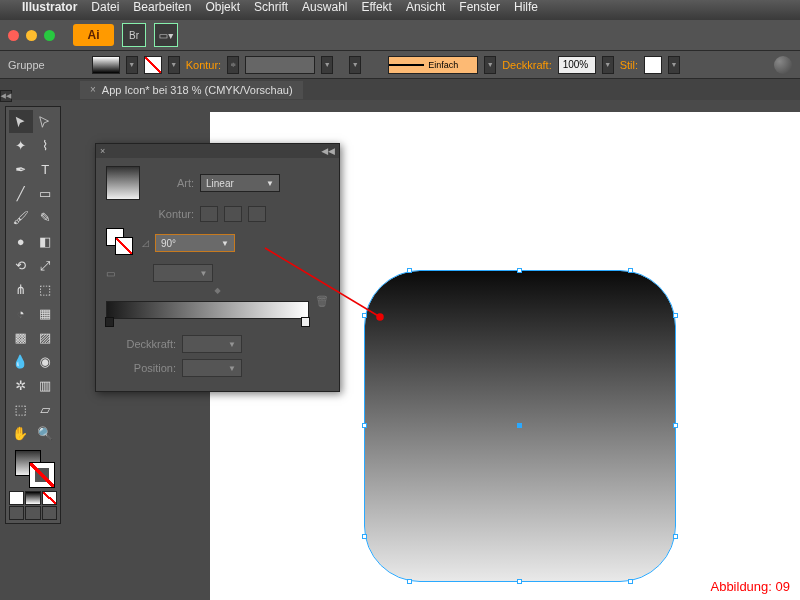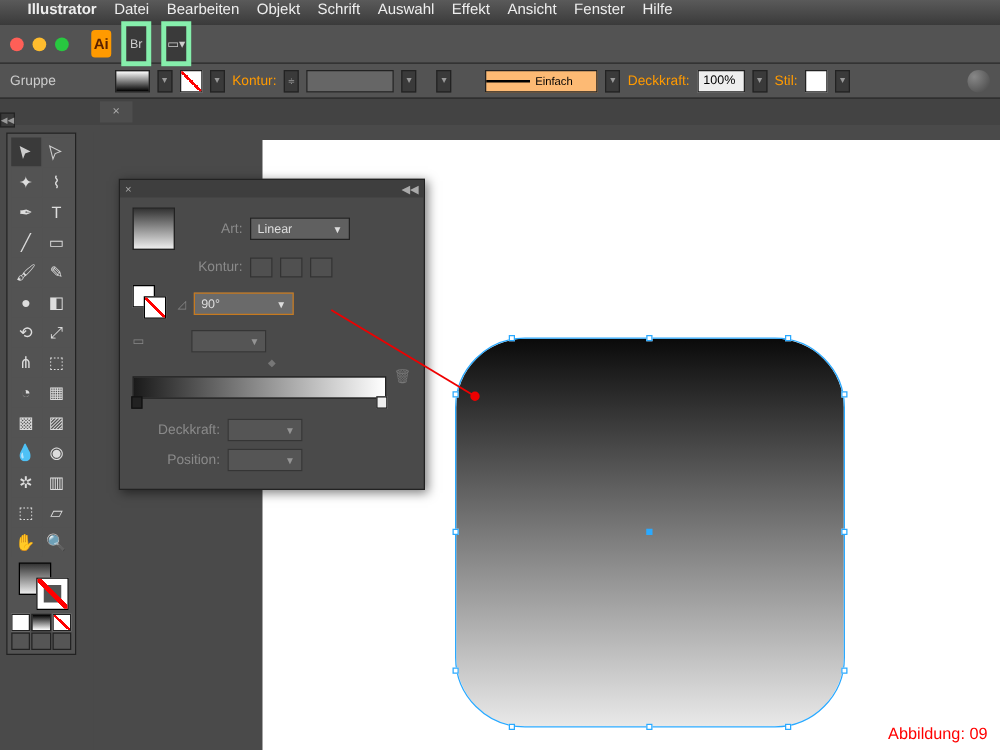--- a/index.html
+++ b/index.html
@@ -4,22 +4,22 @@
 <style>
 *{margin:0;padding:0;box-sizing:border-box;font-family:"Helvetica Neue",Arial,sans-serif;user-select:none}
 body{width:800px;height:600px;background:#4a4a4a;overflow:hidden;position:relative}
 .menubar{height:20px;background:linear-gradient(#5a5a5a,#3a3a3a);display:flex;padding:0 8px;font-size:12px;color:#eee;gap:14px}
 .menubar span{cursor:default}
 .apple{font-size:13px}
 .titlebar{height:30px;background:#535353;display:flex;align-items:center;padding:0 8px;gap:8px}
 .traffic{display:flex;gap:7px}
 .traffic div{width:11px;height:11px;border-radius:50%}
 .tr{background:#ff5f57}.ty{background:#febc2e}.tg{background:#28c840}
-.applogo{width:16px;height:22px;background:#ff9a00;color:#5a2100;font-weight:bold;font-size:12px;display:flex;align-items:center;justify-content:center;border-radius:3px;margin-left:10px}
-.tb-btn{width:24px;height:36px;background:#3a3a3a;border:4px solid #86efac;display:flex;align-items:center;justify-content:center;color:#ccc;font-size:10px}
+.applogo{width:41px;height:22px;background:#ff9a00;color:#5a2100;font-weight:bold;font-size:12px;display:flex;align-items:center;justify-content:center;border-radius:3px;margin-left:10px}
+.tb-btn{width:24px;height:24px;background:#3a3a3a;border:1px solid #86efac;display:flex;align-items:center;justify-content:center;color:#ccc;font-size:10px}
 .control{height:28px;background:#535353;display:flex;align-items:center;padding:12px 8px;gap:6px;font-size:11px;color:#ccc;border-top:1px solid #2a2a2a}
 .lbl{color:#ff9a00}
 .swatch{width:28px;height:18px;border:1px solid #222;background:linear-gradient(#fff,#000)}
 .dd{width:12px;height:18px;background:#3a3a3a;border:1px solid #222;display:flex;align-items:center;justify-content:center;font-size:7px;color:#999}
 .nocol{width:18px;height:18px;background:#fff;border:1px solid #222;position:relative}
 .nocol::after{content:"";position:absolute;left:0;top:0;right:0;bottom:0;background:linear-gradient(to top right,transparent 45%,red 45%,red 55%,transparent 55%)}
 .weight{width:70px;height:18px;background:#666;border:1px solid #222}
 .stroke{width:90px;height:18px;background:#fdba74;border:1px solid #222;display:flex;align-items:center;color:#000;font-size:9px}
 .stroke::before{content:"";width:35px;height:2px;background:#000;margin-right:4px}
 .inp{width:38px;height:18px;background:#eee;border:1px solid #222;color:#000;font-size:10px;display:flex;align-items:center;padding:0 4px}
@@ -121,20 +121,21 @@
   <div class="dd">▼</div>
   <span class="lbl">Stil:</span>
   <div class="styleSw"></div>
   <div class="dd">▼</div>
   <div class="globe"></div>
 </div>
 
 <div class="tabbar">
   <div class="tab">
     <span class="x">×</span>
+    <span>App Icon* bei 318 % (CMYK/Vorschau)</span>
   </div>
 </div>
 
 <div class="main">
   <div class="dock">◀◀</div>
 
   <div class="tools">
     <div class="tool sel">
         <svg viewBox="0 0 16 16">
           <path d="M2 2l3 12 2-5 5-2z"></path>

